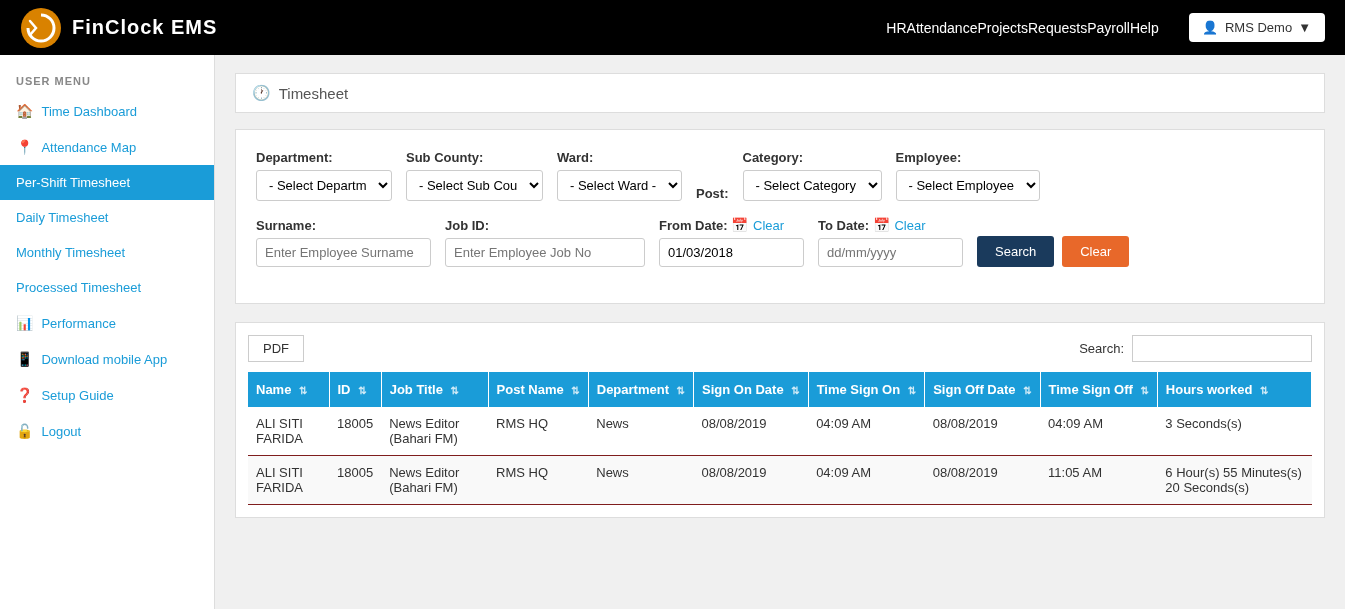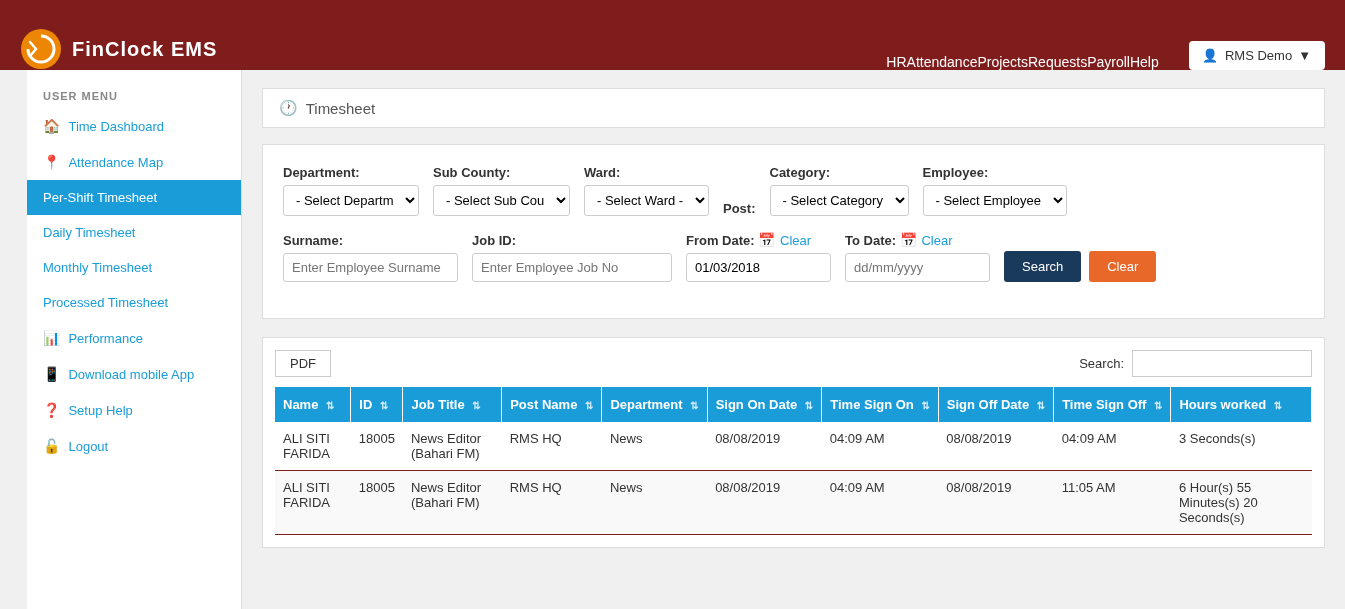--- a/index.html
+++ b/index.html
@@ -1,24 +1,24 @@
 <!DOCTYPE html>
 <html><head>
   <meta charset="utf-8">
   <style>
     * { box-sizing: border-box; margin: 0; padding: 0; }
     body { font-family: Arial, sans-serif; font-size: 13px; background: #f0f0f0; }
 
     
     .navbar {
-      background: #7f1d1d;
-      display: flex;
-      align-items: flex-end;
+      background: #000000;
+      display: flex;
+      align-items: center;
       padding: 0 20px;
-      height: 70px;
+      height: 55px;
       color: white;
     }
     .navbar-brand {
       display: flex;
       align-items: center;
       margin-right: auto;
       gap: 10px;
     }
     .brand-logo {
       width: 42px;
@@ -51,21 +51,20 @@
       display: flex;
       align-items: center;
       gap: 6px;
       font-size: 13px;
     }
 
     
     .page-body {
       display: flex;
       min-height: calc(100vh - 55px);
-      padding-left: 27px;
     }
 
     
     .sidebar {
       width: 215px;
       background: white;
       border-right: 1px solid #ddd;
       padding-top: 10px;
       flex-shrink: 0;
     }
@@ -314,21 +313,21 @@
     <div class="sidebar-item">
       <span class="sidebar-icon">📊</span>
       <span>Performance</span>
     </div>
     <div class="sidebar-item">
       <span class="sidebar-icon">📱</span>
       <span>Download mobile App</span>
     </div>
     <div class="sidebar-item">
       <span class="sidebar-icon">❓</span>
-      <span>Setup Help</span>
+      <span>Setup Guide</span>
     </div>
     <div class="sidebar-item">
       <span class="sidebar-icon">🔓</span>
       <span>Logout</span>
     </div>
   </aside>
 
   <main class="main-content">
 
     <div class="page-header">

